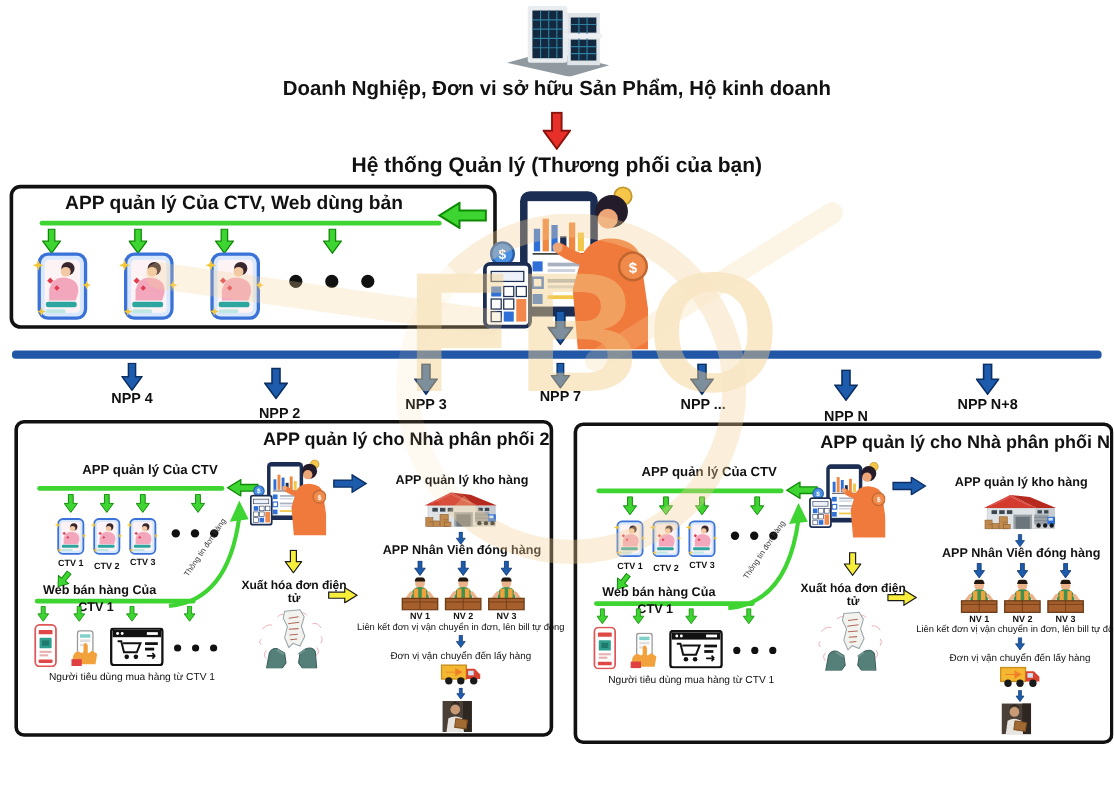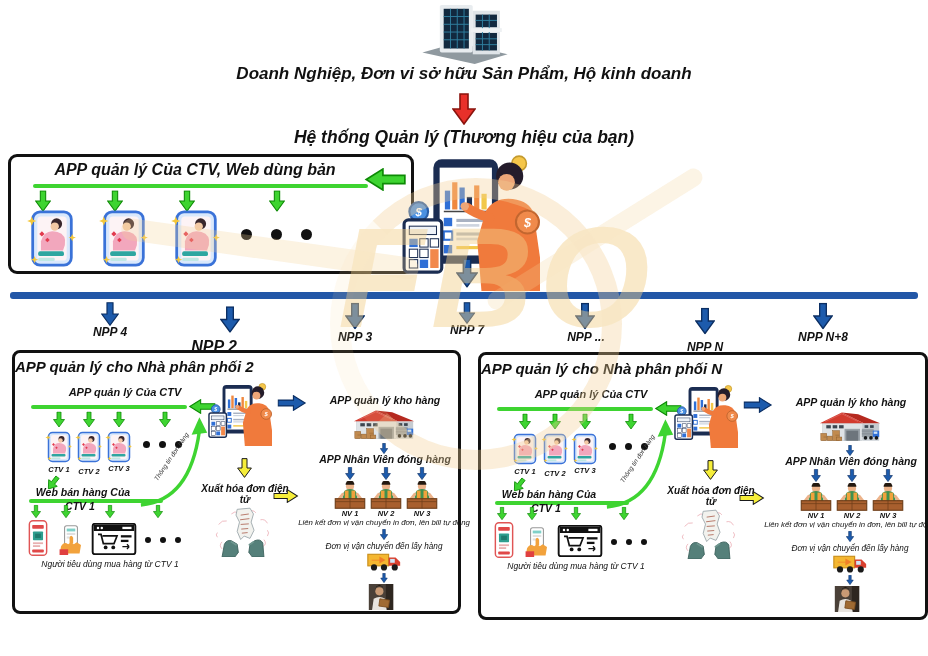--- a/index.html
+++ b/index.html
@@ -1,30 +1,30 @@
 <!DOCTYPE html>
 <html><head>
 <meta charset="utf-8">
 <style>
   html,body{margin:0;padding:0;background:#fff;}
   #stage{position:relative;width:928px;height:656px;background:#fff;overflow:hidden;
-         font-family:"Liberation Sans","DejaVu Sans",sans-serif;color:#111;font-style:italic;}
+         font-family:"Liberation Sans","DejaVu Sans",sans-serif;color:#111;}
   .abs{position:absolute;}
   .lbl{position:absolute;text-align:center;line-height:1.12;color:#111;}
   .b{font-weight:bold;}
   .box{position:absolute;border:3px solid #111;border-radius:9px;background:#fff;}
   svg.icon,svg.arr{position:absolute;display:block;}
   .ar-g{fill:#3ed431;stroke:#0d8a05;stroke-width:1.6;}
   .ar-b{fill:#1d5bac;stroke:#0c2f63;stroke-width:1.6;}
   .ar-y{fill:#f6ee3a;stroke:#1a1a1a;stroke-width:1.6;}
   .ar-r{fill:#e8302a;stroke:#8a130d;stroke-width:1.6;}
   .gline{position:absolute;height:4px;background:#3ed431;border-radius:2px;}
   .dot{position:absolute;border-radius:50%;background:#111;}
   .npp-big-box{position:absolute;border:3px solid #111;border-radius:8px;background:#fff;}
-  .bx-title{position:absolute;top:5px;left:0;width:100%;text-align:left;font-weight:bold;font-size:15px;}
+  .bx-title{position:absolute;top:5px;left:0;width:100%;text-align:right;font-weight:bold;font-size:15px;}
   .wm{position:absolute;inset:0;pointer-events:none;opacity:.5;z-index:40;}
   .wm-ring{position:absolute;left:330px;top:178px;width:252px;height:252px;border:20px solid rgba(243,209,150,.7);
            border-radius:50%;border-left-color:rgba(243,209,150,.25);}
   .wm-tail{position:absolute;left:120px;top:238px;width:300px;height:22px;background:rgba(243,209,150,.55);
            border-radius:12px;transform:rotate(8deg);}
   .wm-tail2{position:absolute;left:470px;top:230px;width:250px;height:18px;background:rgba(243,209,150,.5);
             border-radius:10px;transform:rotate(-32deg);}
   .wm-logo{position:absolute;left:338px;top:196px;font-size:142px;font-weight:bold;letter-spacing:6px;
            color:rgba(242,206,138,.9);font-family:"Liberation Sans",sans-serif;}
   .wm-text{position:absolute;left:352px;top:441px;font-size:17px;font-weight:bold;letter-spacing:1px;
@@ -225,21 +225,21 @@
 
 <div id="stage">
 
   <svg class="icon" style="left:418px;top:2px;width:94px;height:62px">
       <use href="#sym-building"></use>
     </svg>
   <div class="lbl b" style="left:0;top:64px;width:928px;font-size:17px">Doanh Nghiệp, Đơn vi sở hữu Sản Phẩm, Hộ kinh doanh</div>
   <svg class="arr ar-r" style="left:452px;top:92px;width:24px;height:34px" viewBox="0 0 24 32">
       <use href="#a-down"></use>
     </svg>
-  <div class="lbl b" style="left:0;top:128px;width:928px;font-size:17.5px">Hệ thống Quản lý (Thương hiệu của bạn)</div>
+  <div class="lbl b" style="left:0;top:128px;width:928px;font-size:17.5px">Hệ thống Quản lý (Thương phối của bạn)</div>
 
   <div class="box" style="left:8px;top:154px;width:400px;height:114px">
     <div class="lbl b" style="left:4px;top:4px;width:360px;font-size:16px">APP quản lý Của CTV, Web dùng bản</div>
     <div class="gline" style="left:22px;top:27px;width:335px"></div>
     <svg class="arr ar-g" style="left:352px;top:11px;width:44px;height:23px" viewBox="0 0 40 22">
         <use href="#a-left"></use>
       </svg>
     <svg class="arr ar-g" style="left:24px;top:32px;width:16px;height:24px" viewBox="0 0 24 32">
         <use href="#a-down"></use>
       </svg>
@@ -276,21 +276,21 @@
     </svg>
   <div class="abs" style="left:10px;top:292px;width:908px;height:7px;background:#2257a7;border-radius:3px"></div>
 
   <svg class="arr ar-b" style="left:100px;top:302px;width:20px;height:24px" viewBox="0 0 24 32">
       <use href="#a-down"></use>
     </svg>
   <div class="lbl b" style="left:85px;top:326px;width:50px;font-size:12px">NPP 4</div>
   <svg class="arr ar-b" style="left:220px;top:302px;width:20px;height:35px" viewBox="0 0 24 32">
       <use href="#a-down"></use>
     </svg>
-  <div class="lbl b" style="left:189px;top:338px;width:50px;font-size:16px">NPP 2</div>
+  <div class="lbl b" style="left:208px;top:338px;width:50px;font-size:12px">NPP 2</div>
   <svg class="arr ar-b" style="left:345px;top:302px;width:20px;height:28px" viewBox="0 0 24 32">
       <use href="#a-down"></use>
     </svg>
   <div class="lbl b" style="left:330px;top:331px;width:50px;font-size:12px">NPP 3</div>
   <svg class="arr ar-b" style="left:457px;top:302px;width:20px;height:22px" viewBox="0 0 24 32">
       <use href="#a-down"></use>
     </svg>
   <div class="lbl b" style="left:442px;top:324px;width:50px;font-size:12px">NPP 7</div>
   <svg class="arr ar-b" style="left:575px;top:302px;width:20px;height:28px" viewBox="0 0 24 32">
       <use href="#a-down"></use>

